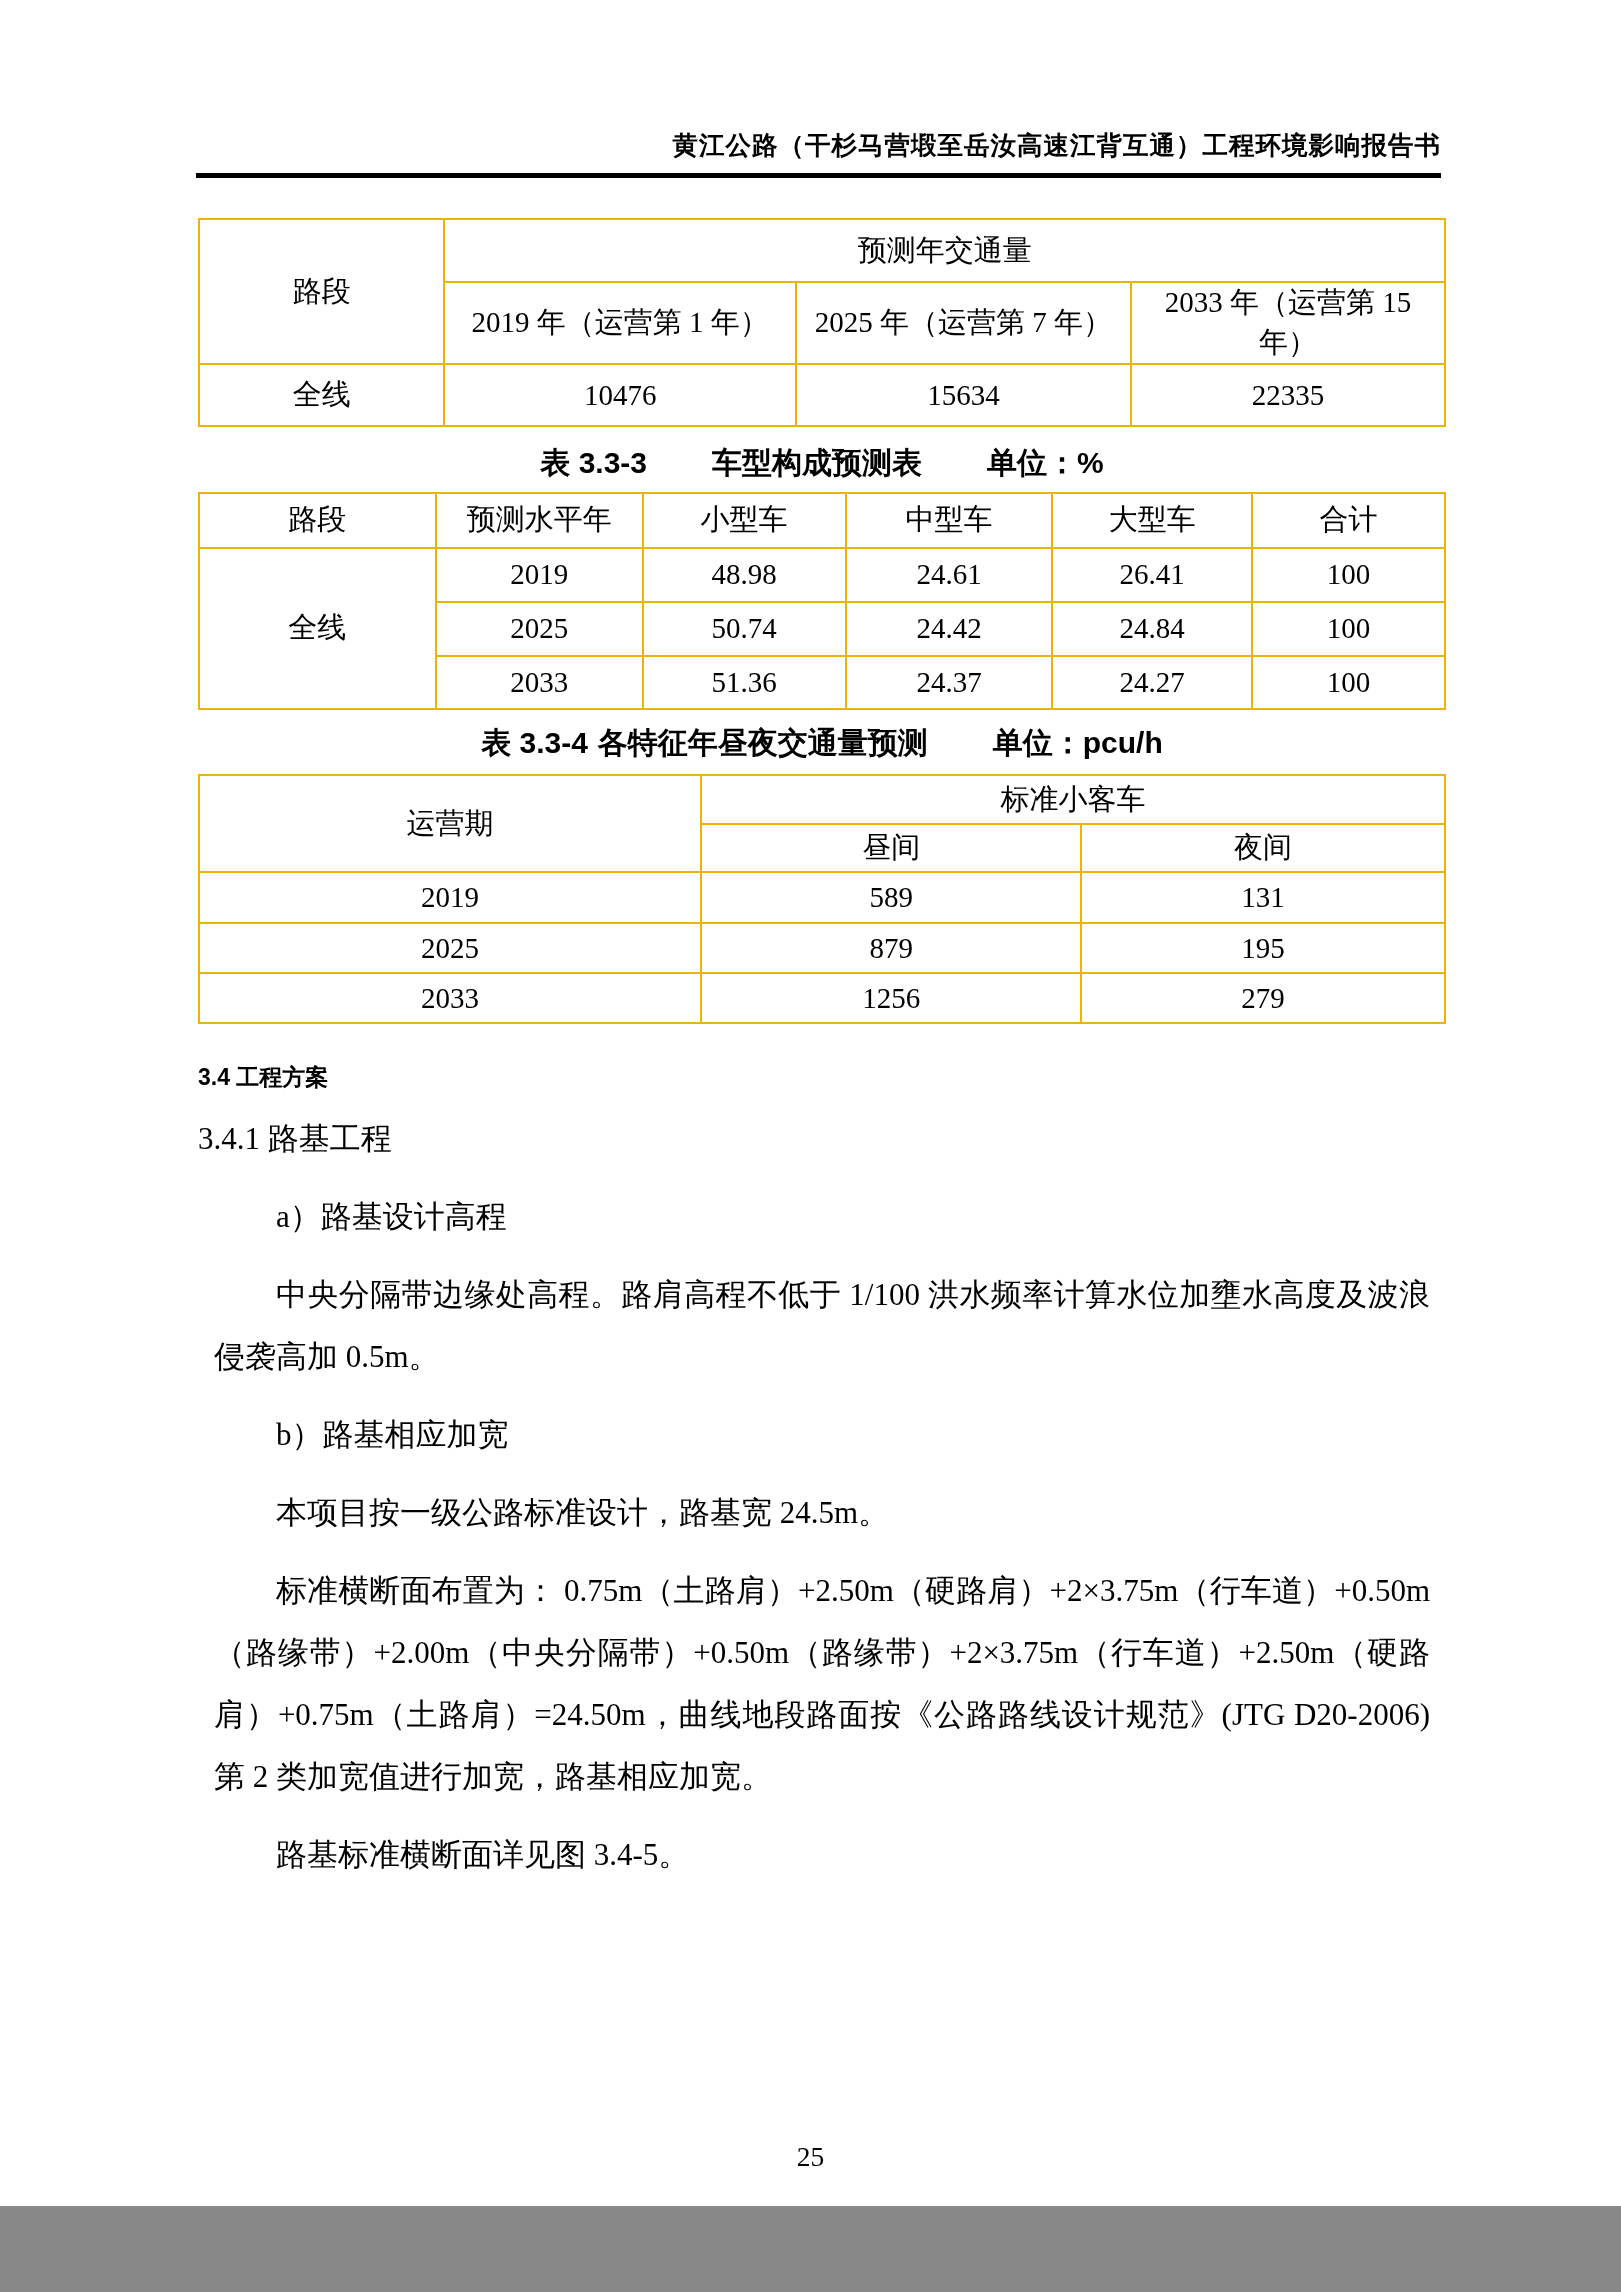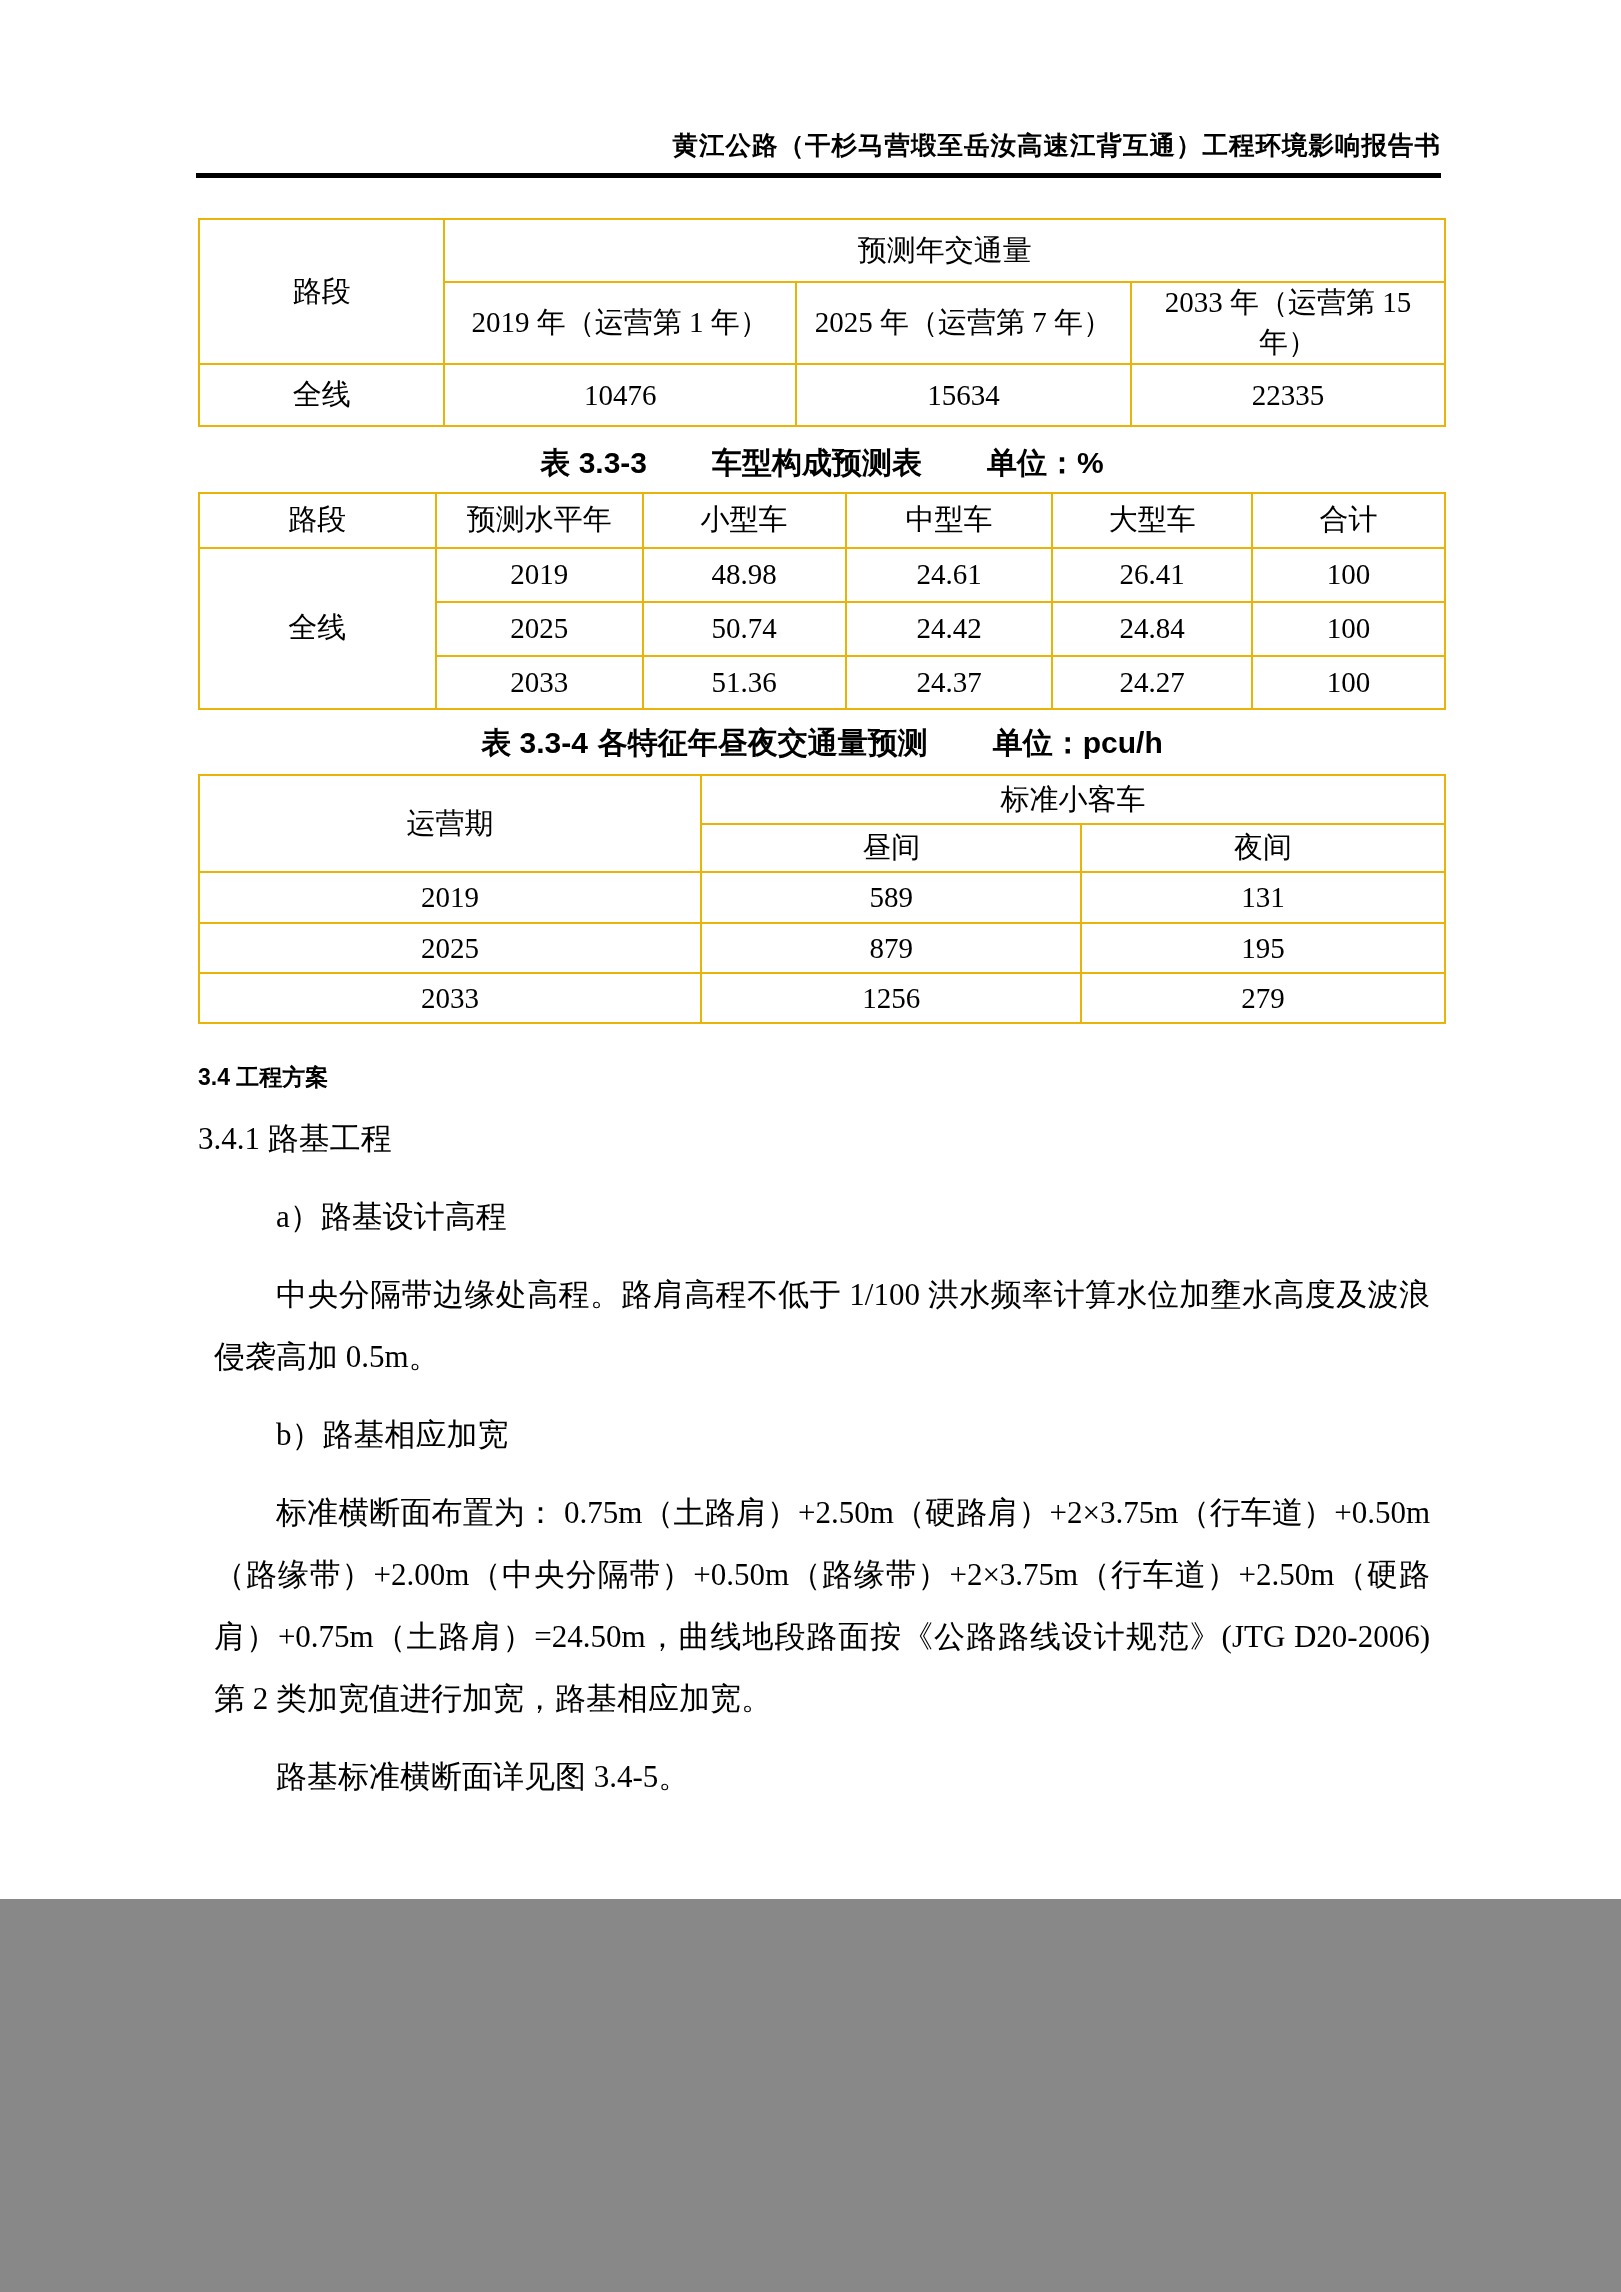--- a/index.html
+++ b/index.html
@@ -1,17 +1,17 @@
 <!DOCTYPE html>
 <html><head>
 <meta charset="utf-8">
 <style>
   html,body{margin:0;padding:0;background:#888;}
   .page{
-    position:relative;width:1621px;height:1899px;background:#ffffff;
+    position:relative;width:1621px;height:2206px;background:#ffffff;
     font-family:"Liberation Serif","DejaVu Serif",serif;color:#000;overflow:hidden;
   }
   .doc-header{
     position:absolute;top:128px;left:196px;width:1245px;
     text-align:right;font-size:25.5px;letter-spacing:1px;font-weight:600;
   }
   .header-rule{
     position:absolute;top:173px;left:196px;width:1245px;height:4.9px;background:#000;
   }
   .content{position:absolute;top:218px;left:198px;width:1248px;}
@@ -166,20 +166,21 @@
       </tr>
     </tbody>
       </table>
 
     <div class="body-text">
       <p class="h-bold">3.4 工程方案</p>
       <p class="h-plain">3.4.1 路基工程</p>
       <p class="para">a）路基设计高程</p>
       <p class="para">中央分隔带边缘处高程。路肩高程不低于 1/100 洪水频率计算水位加壅水高度及波浪侵袭高加 0.5m。</p>
       <p class="para">b）路基相应加宽</p>
+      <p class="para">本项目按一级公路标准设计，路基宽 24.5m。</p>
       <p class="para">标准横断面布置为： 0.75m（土路肩）+2.50m（硬路肩）+2×3.75m（行车道）+0.50m（路缘带）+2.00m（中央分隔带）+0.50m（路缘带）+2×3.75m（行车道）+2.50m（硬路肩）+0.75m（土路肩）=24.50m，曲线地段路面按《公路路线设计规范》(JTG D20-2006)第 2 类加宽值进行加宽，路基相应加宽。</p>
       <p class="para">路基标准横断面详见图 3.4-5。</p>
     </div>
 
   </div>
 
   <div class="page-number">25</div>
 
 </div>
 

